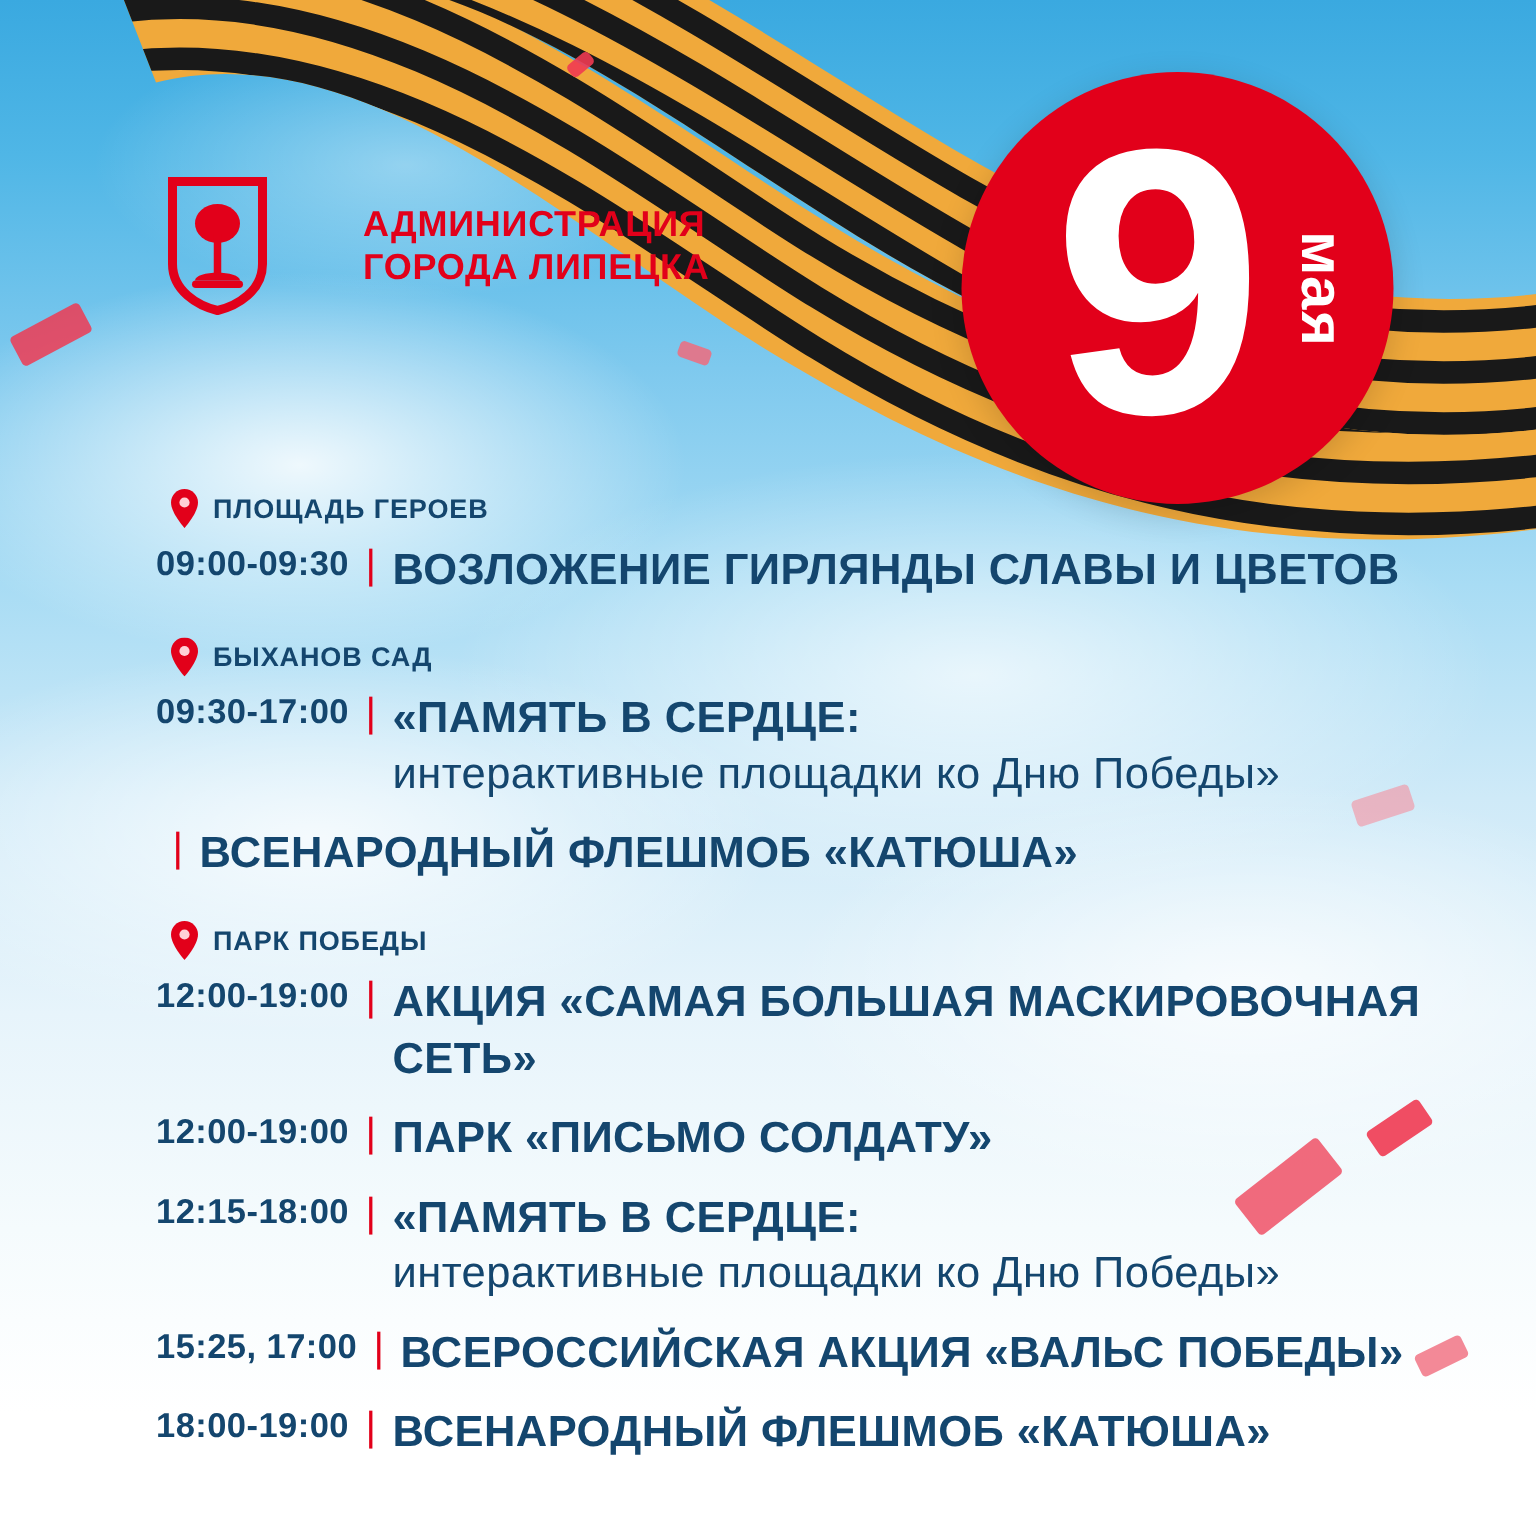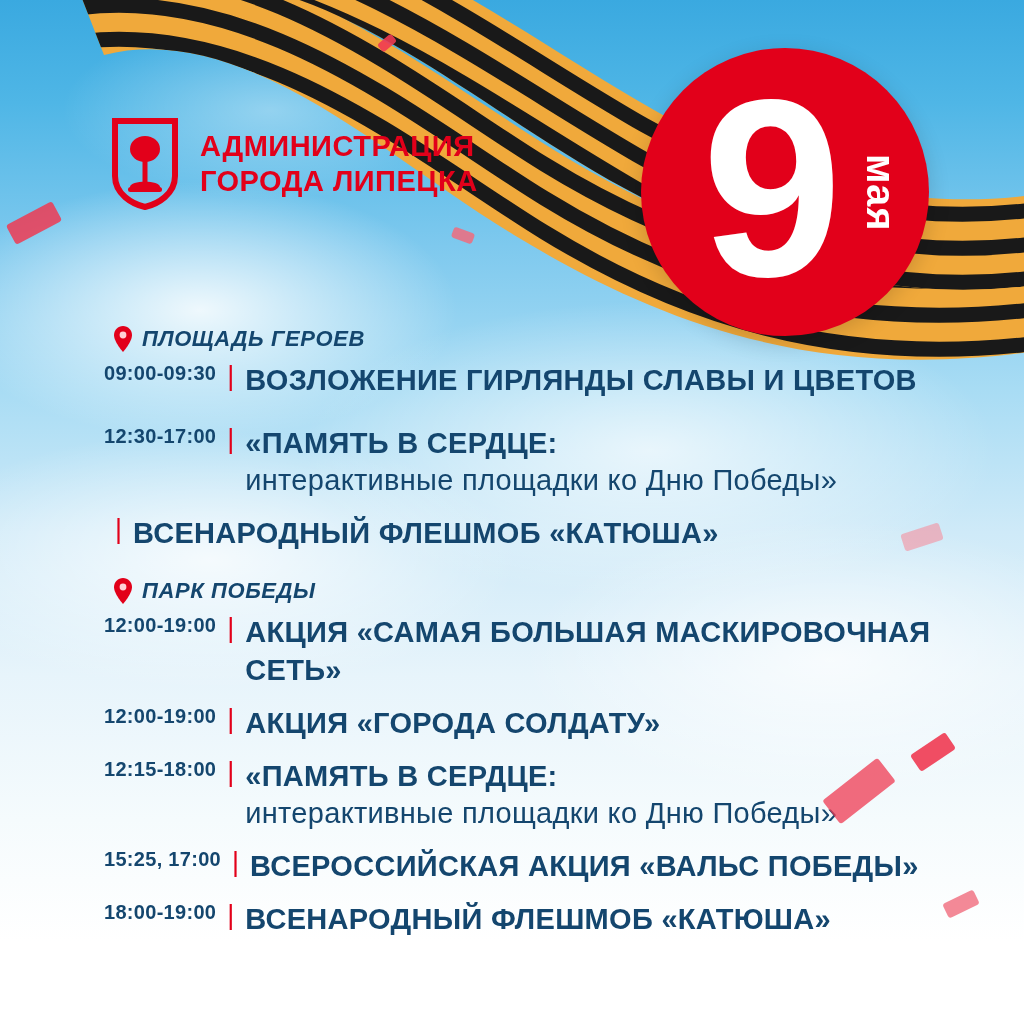--- a/index.html
+++ b/index.html
@@ -94,25 +94,26 @@
     position: absolute;
     left: 112px;
     top: 118px;
     display: flex;
     align-items: center;
     gap: 22px;
   }
   .logo-mark { width: 66px; height: 92px; }
   .logo-text {
     color: #e2001a;
-    font-size: 29px;
+    font-size: 24px;
     font-weight: 700;
     line-height: 1.22;
     letter-spacing: 0.5px;
     white-space: pre-line;
+    margin-left: 42px;
   }
 
   
   .schedule {
     position: absolute;
     left: 104px;
     top: 326px;
     width: 900px;
   }
   .venue {
@@ -121,37 +122,36 @@
     gap: 10px;
     margin: 0 0 10px 10px;
   }
   .venue .pin {
     width: 18px;
     height: 26px;
     flex: 0 0 18px;
   }
   .venue-name {
     color: #14466e;
-    font-size: 22px;
+    font-size: 18px;
     font-weight: 700;
     letter-spacing: 0.6px;
-    font-style: italic;
   }
   .group { margin-bottom: 26px; }
   .group.last { margin-bottom: 0; }
 
   .event {
     display: flex;
     align-items: flex-start;
     margin-bottom: 16px;
   }
   .event:last-child { margin-bottom: 0; }
   .time {
     color: #14466e;
-    font-size: 20px;
+    font-size: 23px;
     font-weight: 700;
     letter-spacing: 0.3px;
     white-space: nowrap;
   }
   .sep {
     color: #e2001a;
     font-size: 27px;
     font-weight: 400;
     margin: 0 11px;
     line-height: 1.05;
@@ -247,23 +247,32 @@
       <div class="event">
         <span class="time">09:00-09:30</span>
         <span class="sep">|</span>
         <span class="desc">
           <span class="bold">ВОЗЛОЖЕНИЕ ГИРЛЯНДЫ СЛАВЫ И ЦВЕТОВ</span>
         </span>
       </div>
     </div>
 
     <div class="group">
-
-      <div class="event">
-        <span class="time">12:30-17:00</span>
+      <div class="venue">
+        <span class="pin">
+          <svg width="18" height="26" viewBox="0 0 18 26" xmlns="http://www.w3.org/2000/svg">
+            <path d="M9,0 C4,0 0,4 0,9 C0,16 9,26 9,26 C9,26 18,16 18,9 C18,4 14,0 9,0 Z" fill="#e2001a"></path>
+            <circle cx="9" cy="9" r="3.4" fill="#ffd1d6"></circle>
+          </svg>
+        </span>
+        <span class="venue-name">БЫХАНОВ САД</span>
+      </div>
+
+      <div class="event">
+        <span class="time">09:30-17:00</span>
         <span class="sep">|</span>
         <span class="desc">
           <span class="bold">«ПАМЯТЬ В СЕРДЦЕ:</span><br>
           <span class="norm">интерактивные площадки ко Дню Победы»</span>
         </span>
       </div>
 
       <div class="event">
         <span class="sep">|</span>
         <span class="desc">
@@ -288,21 +297,21 @@
         <span class="sep">|</span>
         <span class="desc">
           <span class="bold">АКЦИЯ «САМАЯ БОЛЬШАЯ МАСКИРОВОЧНАЯ СЕТЬ»</span>
         </span>
       </div>
 
       <div class="event">
         <span class="time">12:00-19:00</span>
         <span class="sep">|</span>
         <span class="desc">
-          <span class="bold">АКЦИЯ «ГОРОДА СОЛДАТУ»</span>
+          <span class="bold">ПАРК «ПИСЬМО СОЛДАТУ»</span>
         </span>
       </div>
 
       <div class="event">
         <span class="time">12:15-18:00</span>
         <span class="sep">|</span>
         <span class="desc">
           <span class="bold">«ПАМЯТЬ В СЕРДЦЕ:</span><br>
           <span class="norm">интерактивные площадки ко Дню Победы»</span>
         </span>

